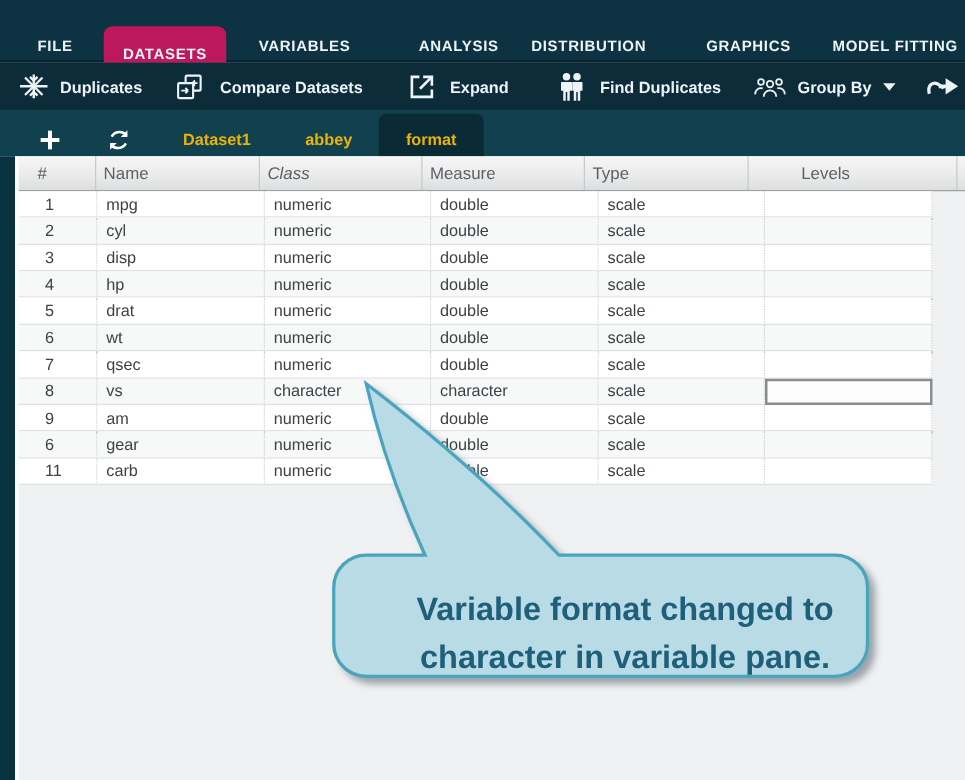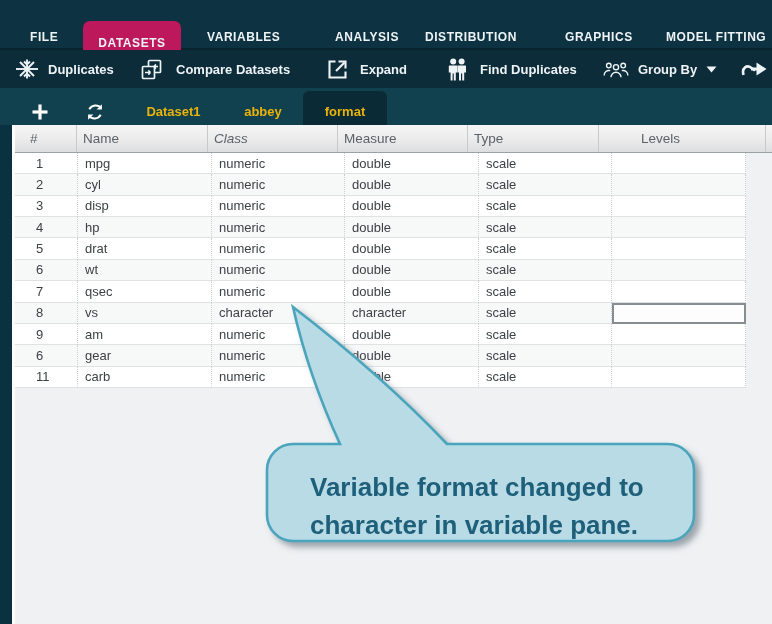--- a/index.html
+++ b/index.html
@@ -96,21 +96,21 @@
   .grid-row.alt .cell { background:#f7f8f8; }
   .grid-row .cell.selected {
     border:2px solid #878e93;
     padding-left:5px;
     background:#fdfdfe !important;
   }
   
   .callout-svg { position:absolute; left:0; top:0; width:772px; height:624px; pointer-events:none; }
   .callout-text {
     position:absolute; left:310px; top:468px; width:380px;
-    color:#1e5f7a; font-size:26px; font-weight:700; line-height:38px;
+    color:#1e5f7a; font-size:26px; font-weight:700; line-height:38px;text-align:center;
   }
 </style>
 </head>
 <body>
 
 <header class="menubar">
   <div class="menu-tab" style="left:30px">FILE</div>
   <div class="menu-tab active" style="left:83px; width:98px;">DATASETS</div>
   <div class="menu-tab" style="left:207px">VARIABLES</div>
   <div class="menu-tab" style="left:335px">ANALYSIS</div>

